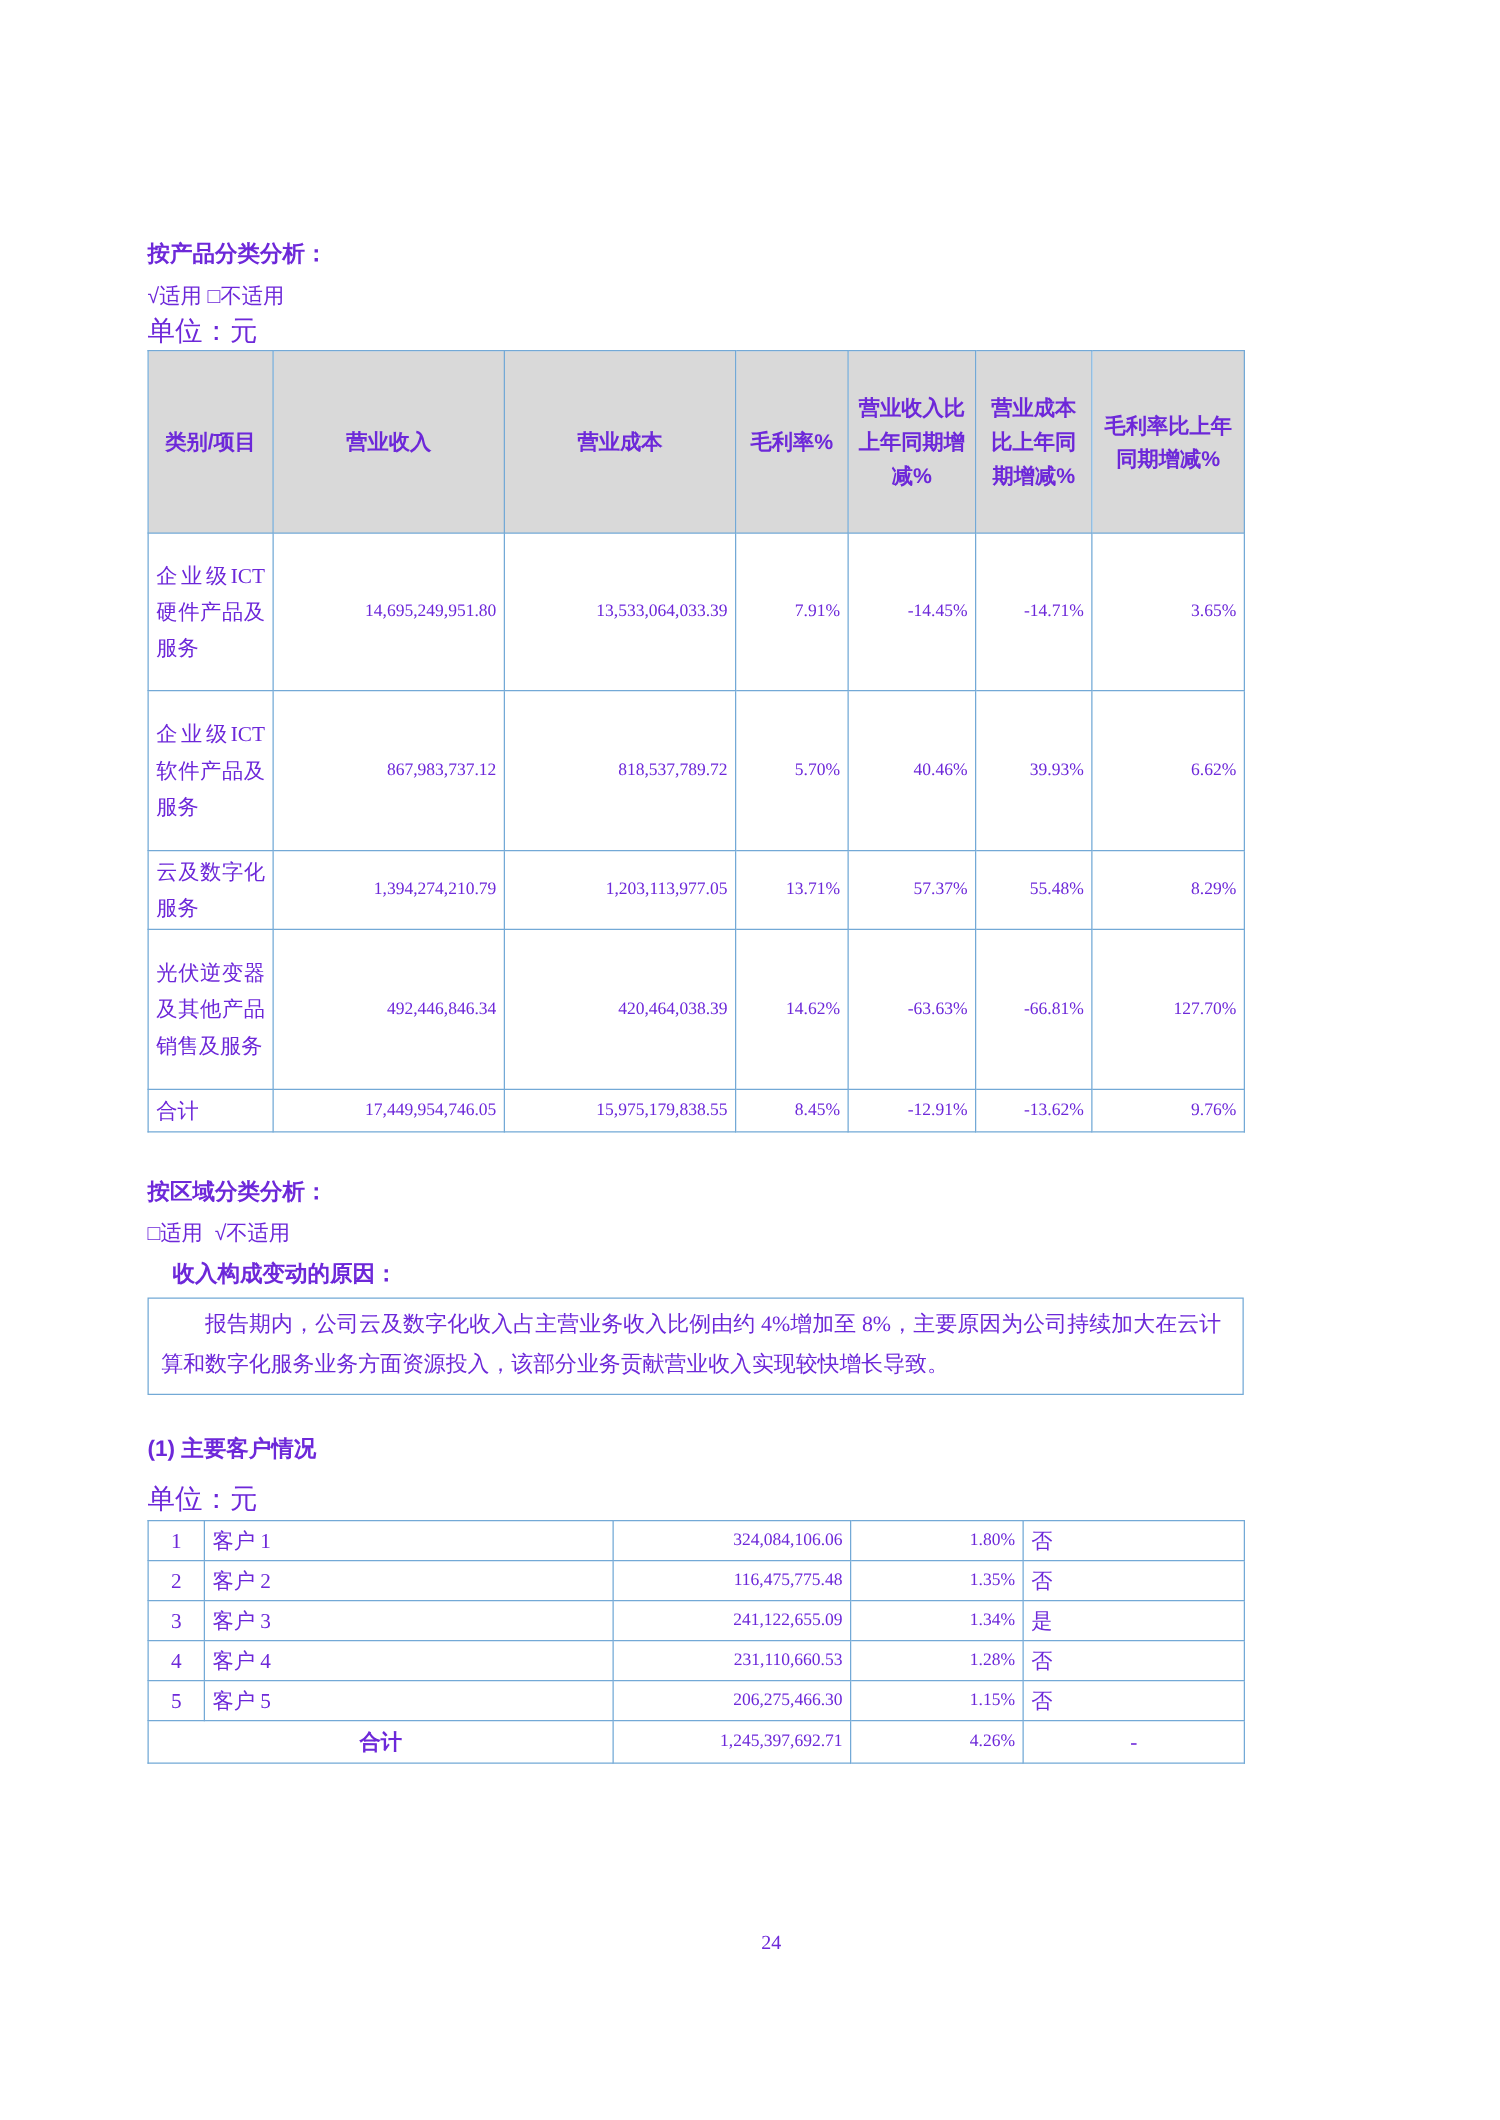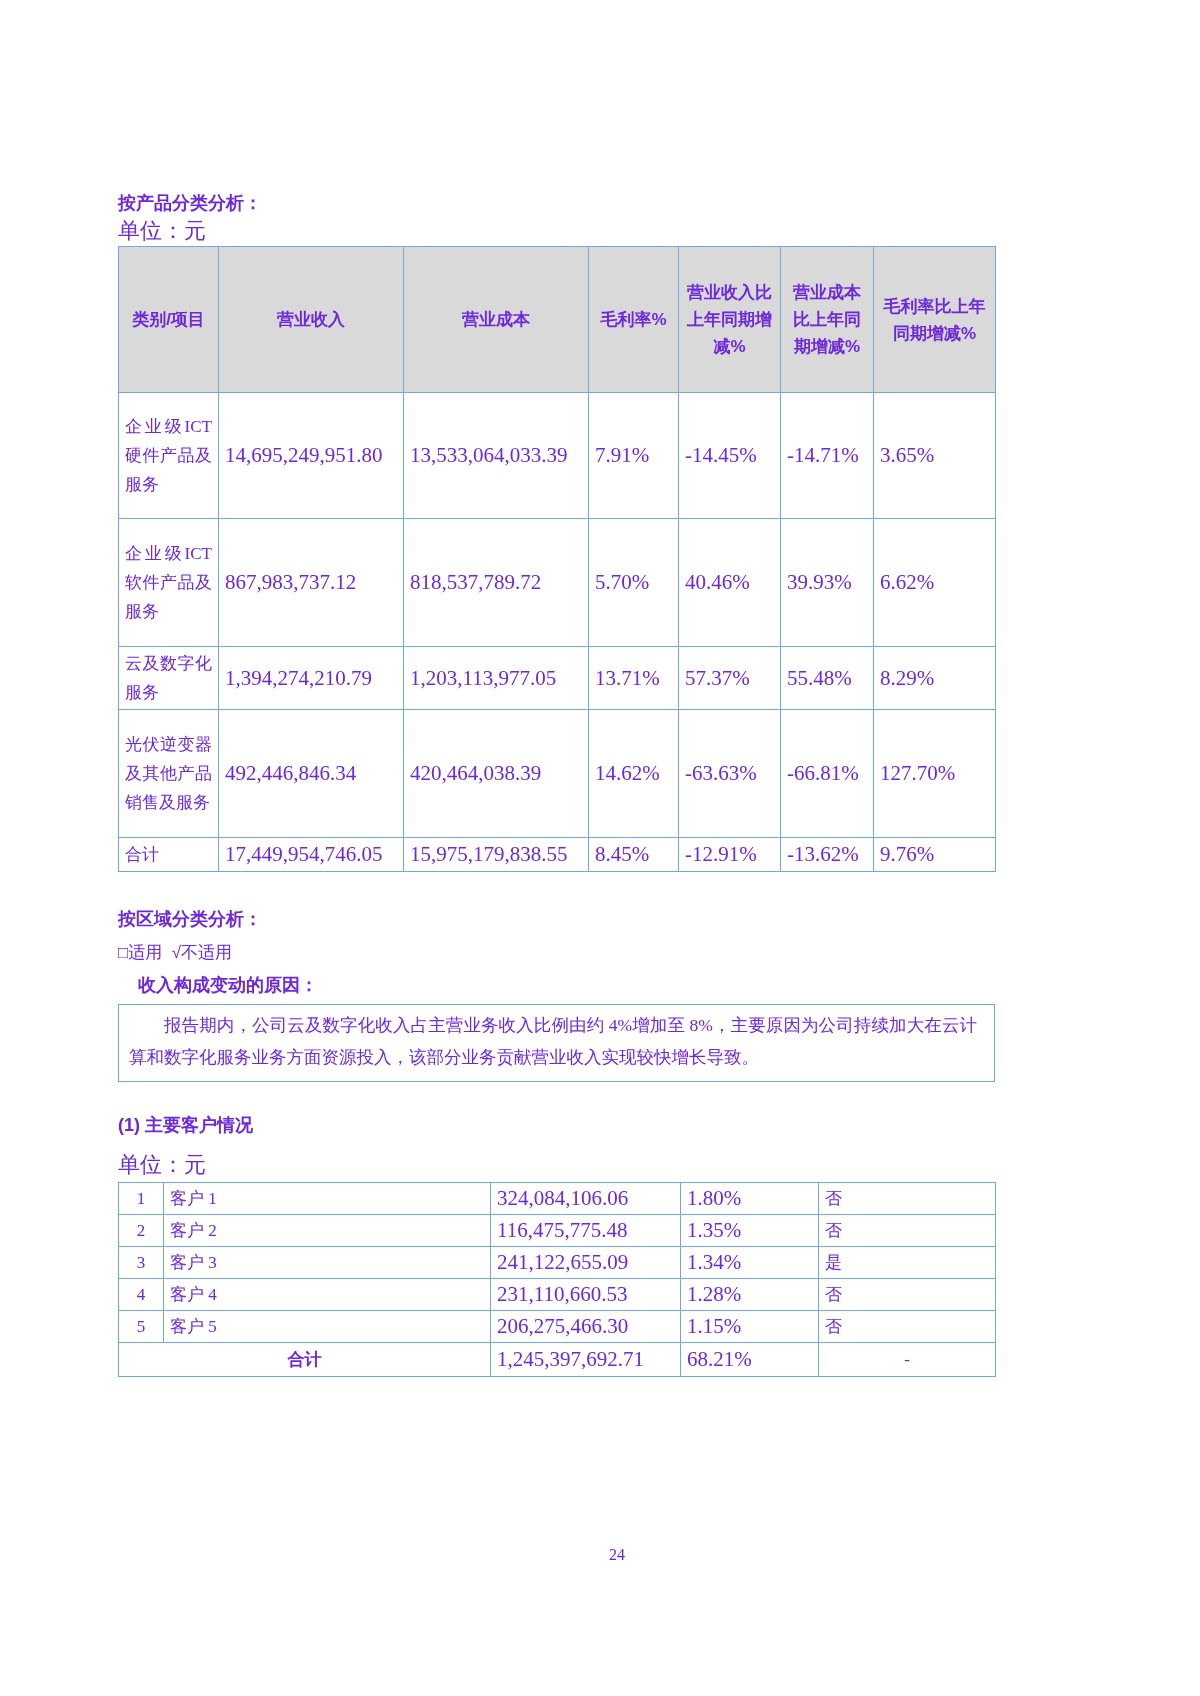--- a/index.html
+++ b/index.html
@@ -43,23 +43,23 @@
     font-size:17px;
     line-height:27px;
     text-align:center;
   }
   td.label{
     text-align:justify;
     font-family:"Liberation Serif","DejaVu Serif",serif;
     font-size:17px;line-height:29px;
   }
   td.num{
-    text-align:left;
-    font-family:"Liberation Serif","DejaVu Serif",serif;
-    font-size:21px;
+    text-align:right;
+    font-family:"Liberation Serif","DejaVu Serif",serif;
+    font-size:14px;
     padding-right:8px;
   }
   td.ctr{text-align:center;font-family:"Liberation Serif","DejaVu Serif",serif;font-size:17px;}
   td.left{text-align:left;font-family:"Liberation Serif","DejaVu Serif",serif;font-size:17px;}
   tr.h-head{height:146px;}
   tr.h-r0{height:126px;}
   tr.h-r1{height:128px;}
   tr.h-r2{height:63px;}
   tr.h-r3{height:128px;}
   tr.h-total{height:32px;}
@@ -94,20 +94,21 @@
     font-size:16px;
   }
 </style>
 </head>
 <body>
 
 <div class="page">
   <div class="content">
 
     <p class="sec-title">按产品分类分析：</p>
+    <p class="applicability"><span>√</span><span>适用</span> <span>□</span><span>不适用</span></p>
     <p class="unit-line">单位：元</p>
 
     <table class="tbl">
       <colgroup>
         <col style="width:100px">
           <col style="width:185px">
           <col style="width:185px">
         <col style="width:90px">
           <col style="width:102px">
           <col style="width:93px">
@@ -222,21 +223,21 @@
         <tr class="c-row">
           <td class="ctr">5</td>
           <td class="left">客户 5</td>
           <td class="num">206,275,466.30</td>
           <td class="num">1.15%</td>
           <td class="left">否</td>
         </tr>
         <tr class="c-total">
           <td class="total-label" colspan="2">合计</td>
           <td class="num">1,245,397,692.71</td>
-          <td class="num">68.21%</td>
+          <td class="num">4.26%</td>
           <td class="ctr">-</td>
         </tr>
       </tbody>
     </table>
 
   </div>
 
   <div class="page-number">24</div>
 </div>
 

